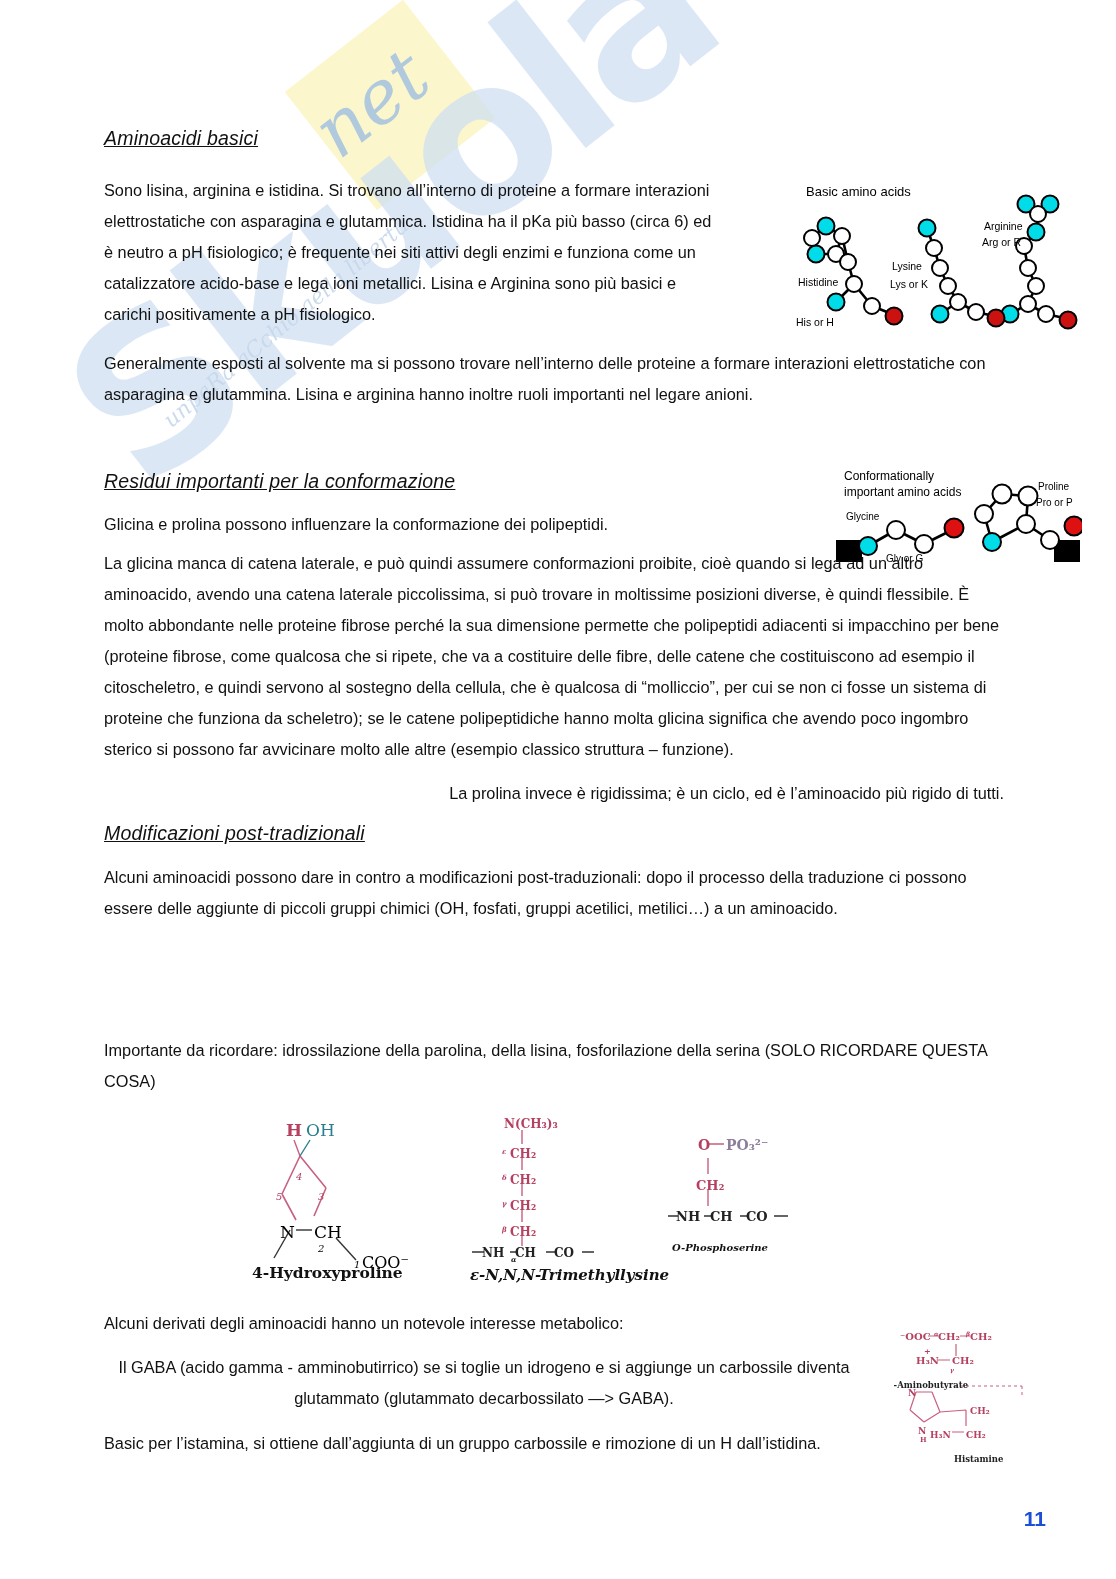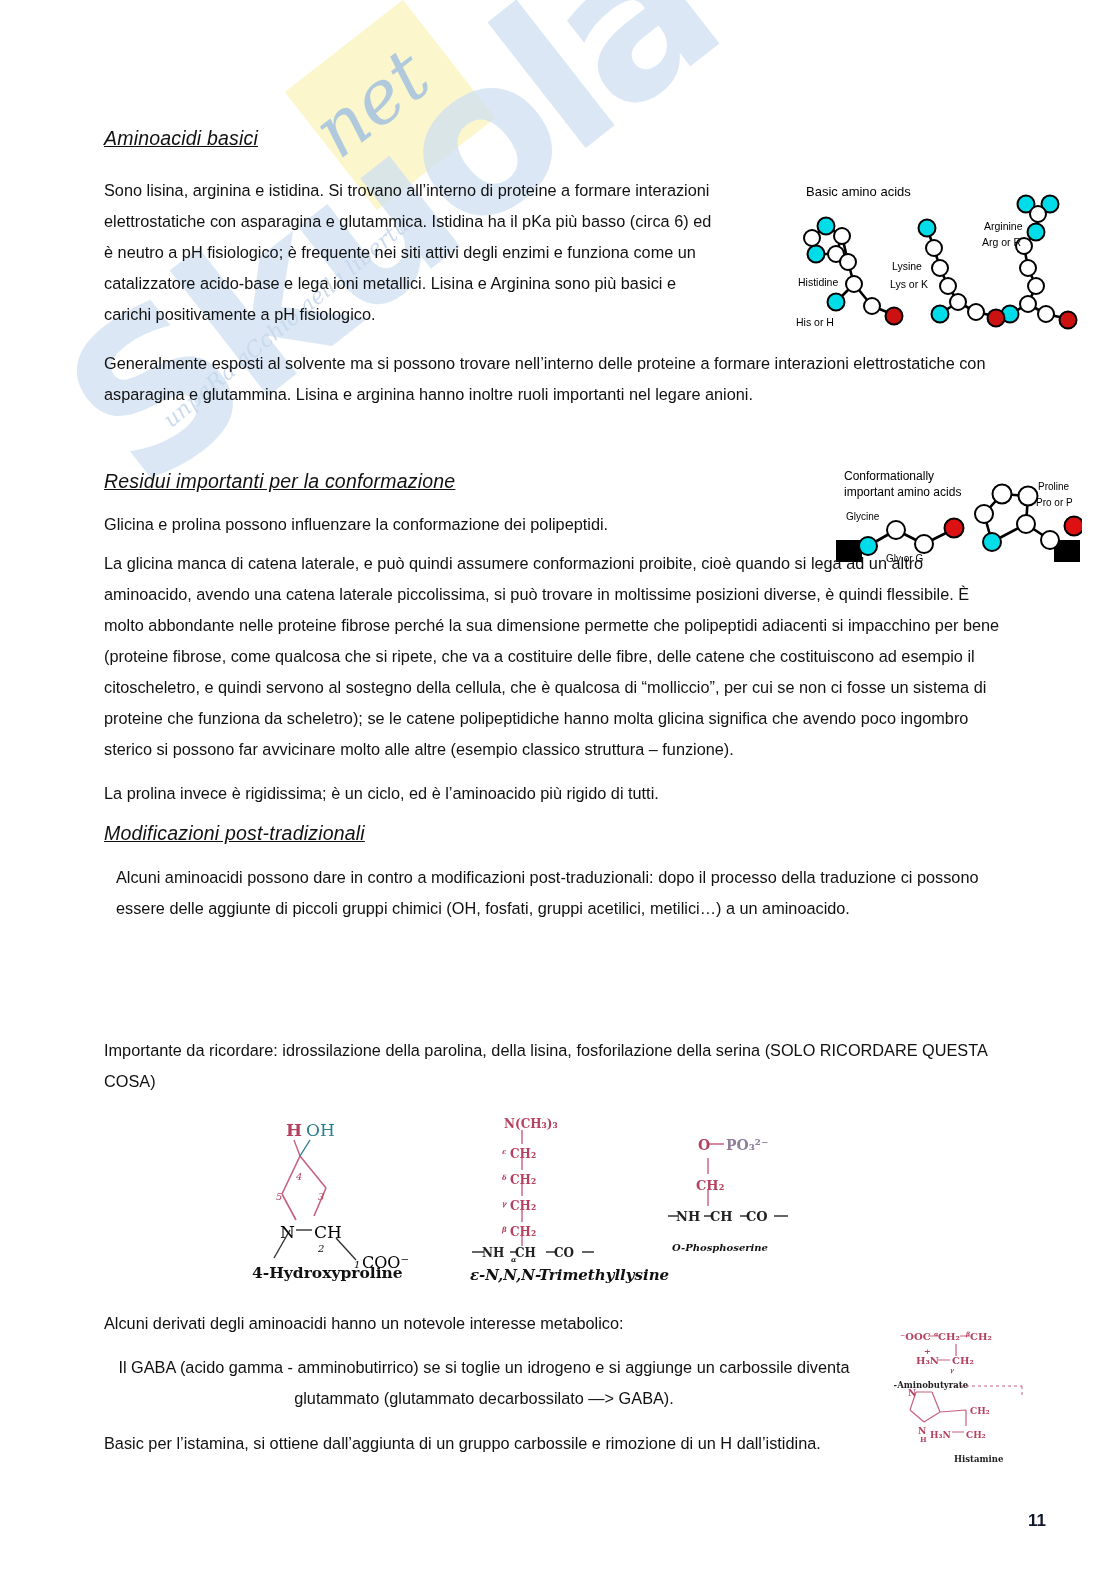--- a/index.html
+++ b/index.html
@@ -109,23 +109,23 @@
   .blk { position: absolute; }
 
   
   .fig { position: absolute; z-index: 1; }
   .fig svg { display: block; }
 
   .pagenum {
     position: absolute;
     right: 70px;
     bottom: 48px;
-    font-size: 17px;
+    font-size: 21px;
     font-weight: bold;
-    color: #0f172a;
+    color: #1d4ed8;
     z-index: 3;
   }
 </style>
 </head>
 <body>
 
 <div class="page">
 
   <div class="watermark">
     <div class="wm-yellow"></div>
@@ -351,25 +351,25 @@
     <p class="para narrow blk" style="top:175px; left:0;">Sono lisina, arginina e istidina. Si trovano all’interno di proteine a formare interazioni elettrostatiche con asparagina e glutammica. Istidina ha il pKa più basso (circa 6) ed è neutro a pH fisiologico; è frequente nei siti attivi degli enzimi e funziona come un catalizzatore acido-base e lega ioni metallici. Lisina e Arginina sono più basici e carichi positivamente a pH fisiologico.</p>
 
     <p class="para mid blk" style="top:348px; left:0;">Generalmente esposti al solvente ma si possono trovare nell’interno delle proteine a formare interazioni elettrostatiche con asparagina e glutammina. Lisina e arginina hanno inoltre ruoli importanti nel legare anioni.</p>
 
     <h2 class="heading blk" style="top:470px; left:0;">Residui importanti per la conformazione</h2>
 
     <p class="para mid blk" style="top:509px; left:0;">Glicina e prolina possono influenzare la conformazione dei polipeptidi.</p>
 
     <p class="para mid blk" style="top:548px; left:0;"><span>La </span><b>glicina</b><span> manca di catena laterale, e può quindi assumere </span><b>conformazioni proibite</b><span>, cioè quando si lega ad un altro aminoacido, avendo una catena laterale piccolissima, si può trovare in moltissime posizioni diverse, è quindi </span><b>flessibile</b><span>. È molto abbondante nelle proteine fibrose perché la sua dimensione permette che polipeptidi adiacenti si impacchino per bene (</span><b>proteine fibrose</b><span>, come qualcosa che si ripete, che va a costituire delle fibre, delle catene che costituiscono  ad esempio il citoscheletro, e quindi servono  al sostegno della cellula, che è qualcosa di “molliccio”, per cui se non ci fosse un sistema di proteine che funziona da scheletro); se le catene polipeptidiche hanno molta glicina significa che avendo poco ingombro sterico si possono far avvicinare molto alle altre (esempio classico struttura – funzione).</span></p>
 
-    <p class="para mid blk" style="top:778px; left:0;"><span>La </span><b>prolina</b><span> invece è rigidissima; è un ciclo, ed è l’aminoacido più rigido di tutti.</span></p>
+    <p class="para mid blk" style="top:778px; left:0;text-align:right;"><span>La </span><b>prolina</b><span> invece è rigidissima; è un ciclo, ed è l’aminoacido più rigido di tutti.</span></p>
 
     <h2 class="heading blk" style="top:822px; left:0;">Modificazioni post-tradizionali</h2>
 
-    <p class="para mid blk" style="top:862px; left:12px;"><span>Alcuni aminoacidi possono dare in contro a </span><b>modificazioni post-traduzionali</b><span>: dopo il processo della traduzione ci possono essere delle aggiunte di piccoli gruppi chimici (OH, fosfati, gruppi acetilici, metilici…) a un aminoacido.</span></p>
+    <p class="para mid blk" style="top:862px; left:0;"><span>Alcuni aminoacidi possono dare in contro a </span><b>modificazioni post-traduzionali</b><span>: dopo il processo della traduzione ci possono essere delle aggiunte di piccoli gruppi chimici (OH, fosfati, gruppi acetilici, metilici…) a un aminoacido.</span></p>
 
     <p class="para mid blk" style="top:1035px; left:0;">Importante da ricordare: idrossilazione della parolina, della lisina, fosforilazione della serina (SOLO RICORDARE QUESTA COSA)</p>
 
     <p class="para mid blk" style="top:1308px; left:0;"><span>Alcuni derivati degli aminoacidi hanno un notevole </span><b>interesse metabolico</b><span>:</span></p>
 
     <p class="para blk" style="top:1352px; left:0; width:760px;text-align:center;"><span>Il </span><b>GABA</b><span> (acido gamma - amminobutirrico) se si toglie un idrogeno e si aggiunge un carbossile diventa </span><b>glutammato</b><span> (glutammato decarbossilato —&gt; GABA).</span></p>
 
     <p class="para blk" style="top:1428px; left:0; width:840px;"><span>Basic per </span><b>l’istamina</b><span>, si ottiene dall’aggiunta di un gruppo carbossile e rimozione di un H dall’istidina.</span></p>
 
   </div>

